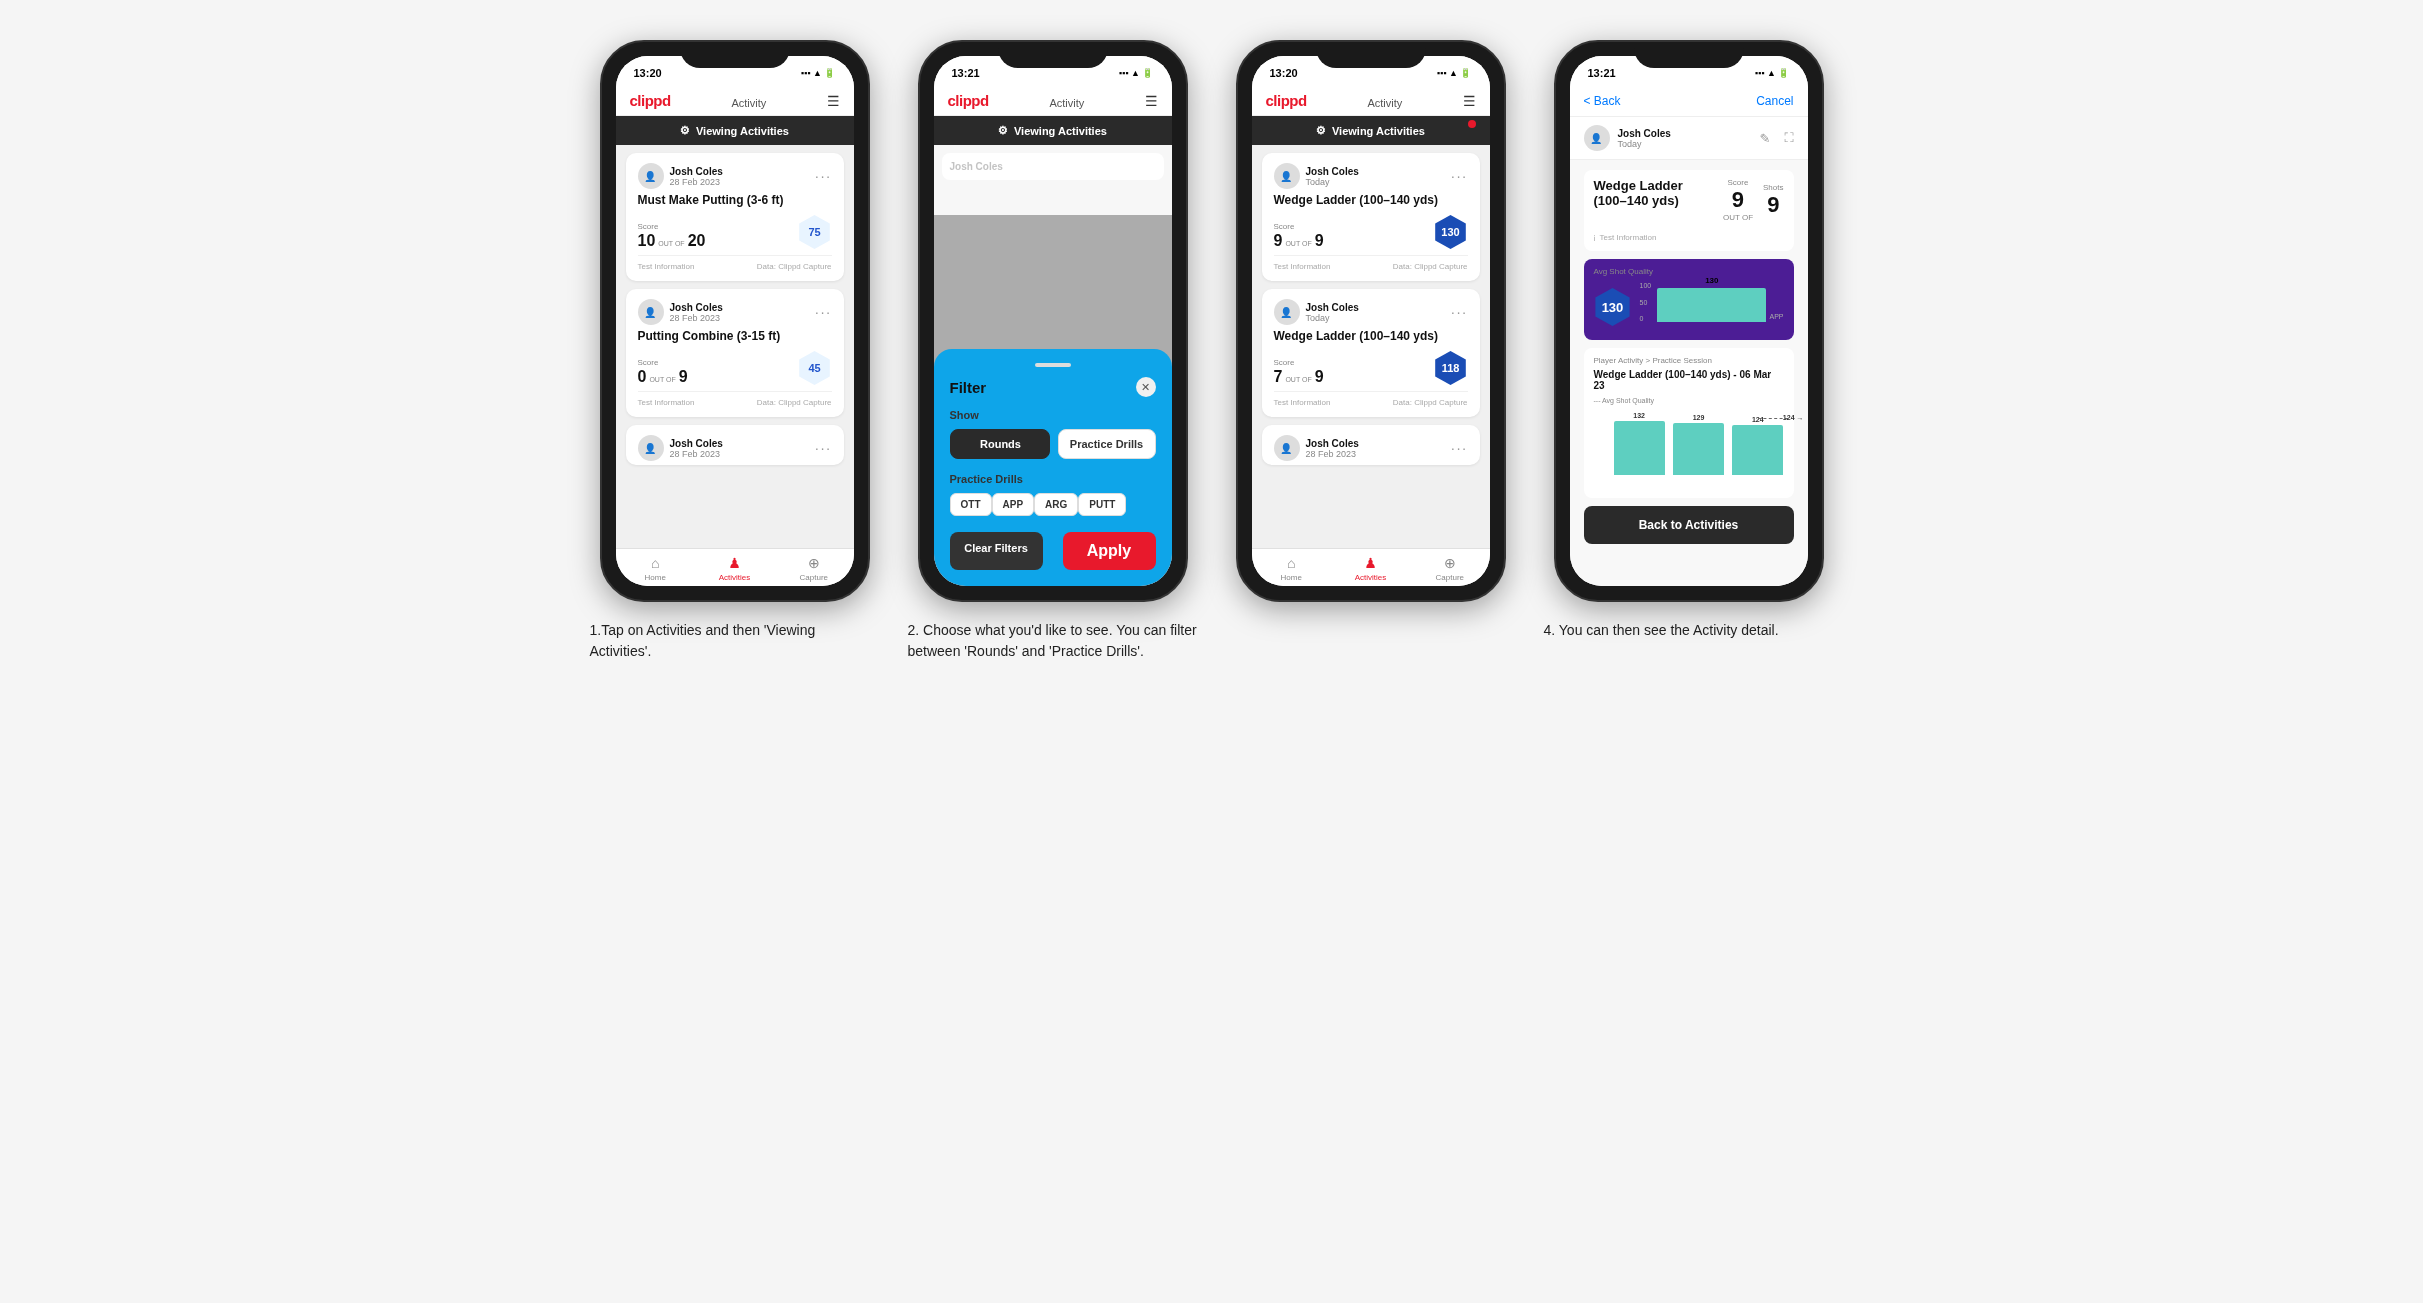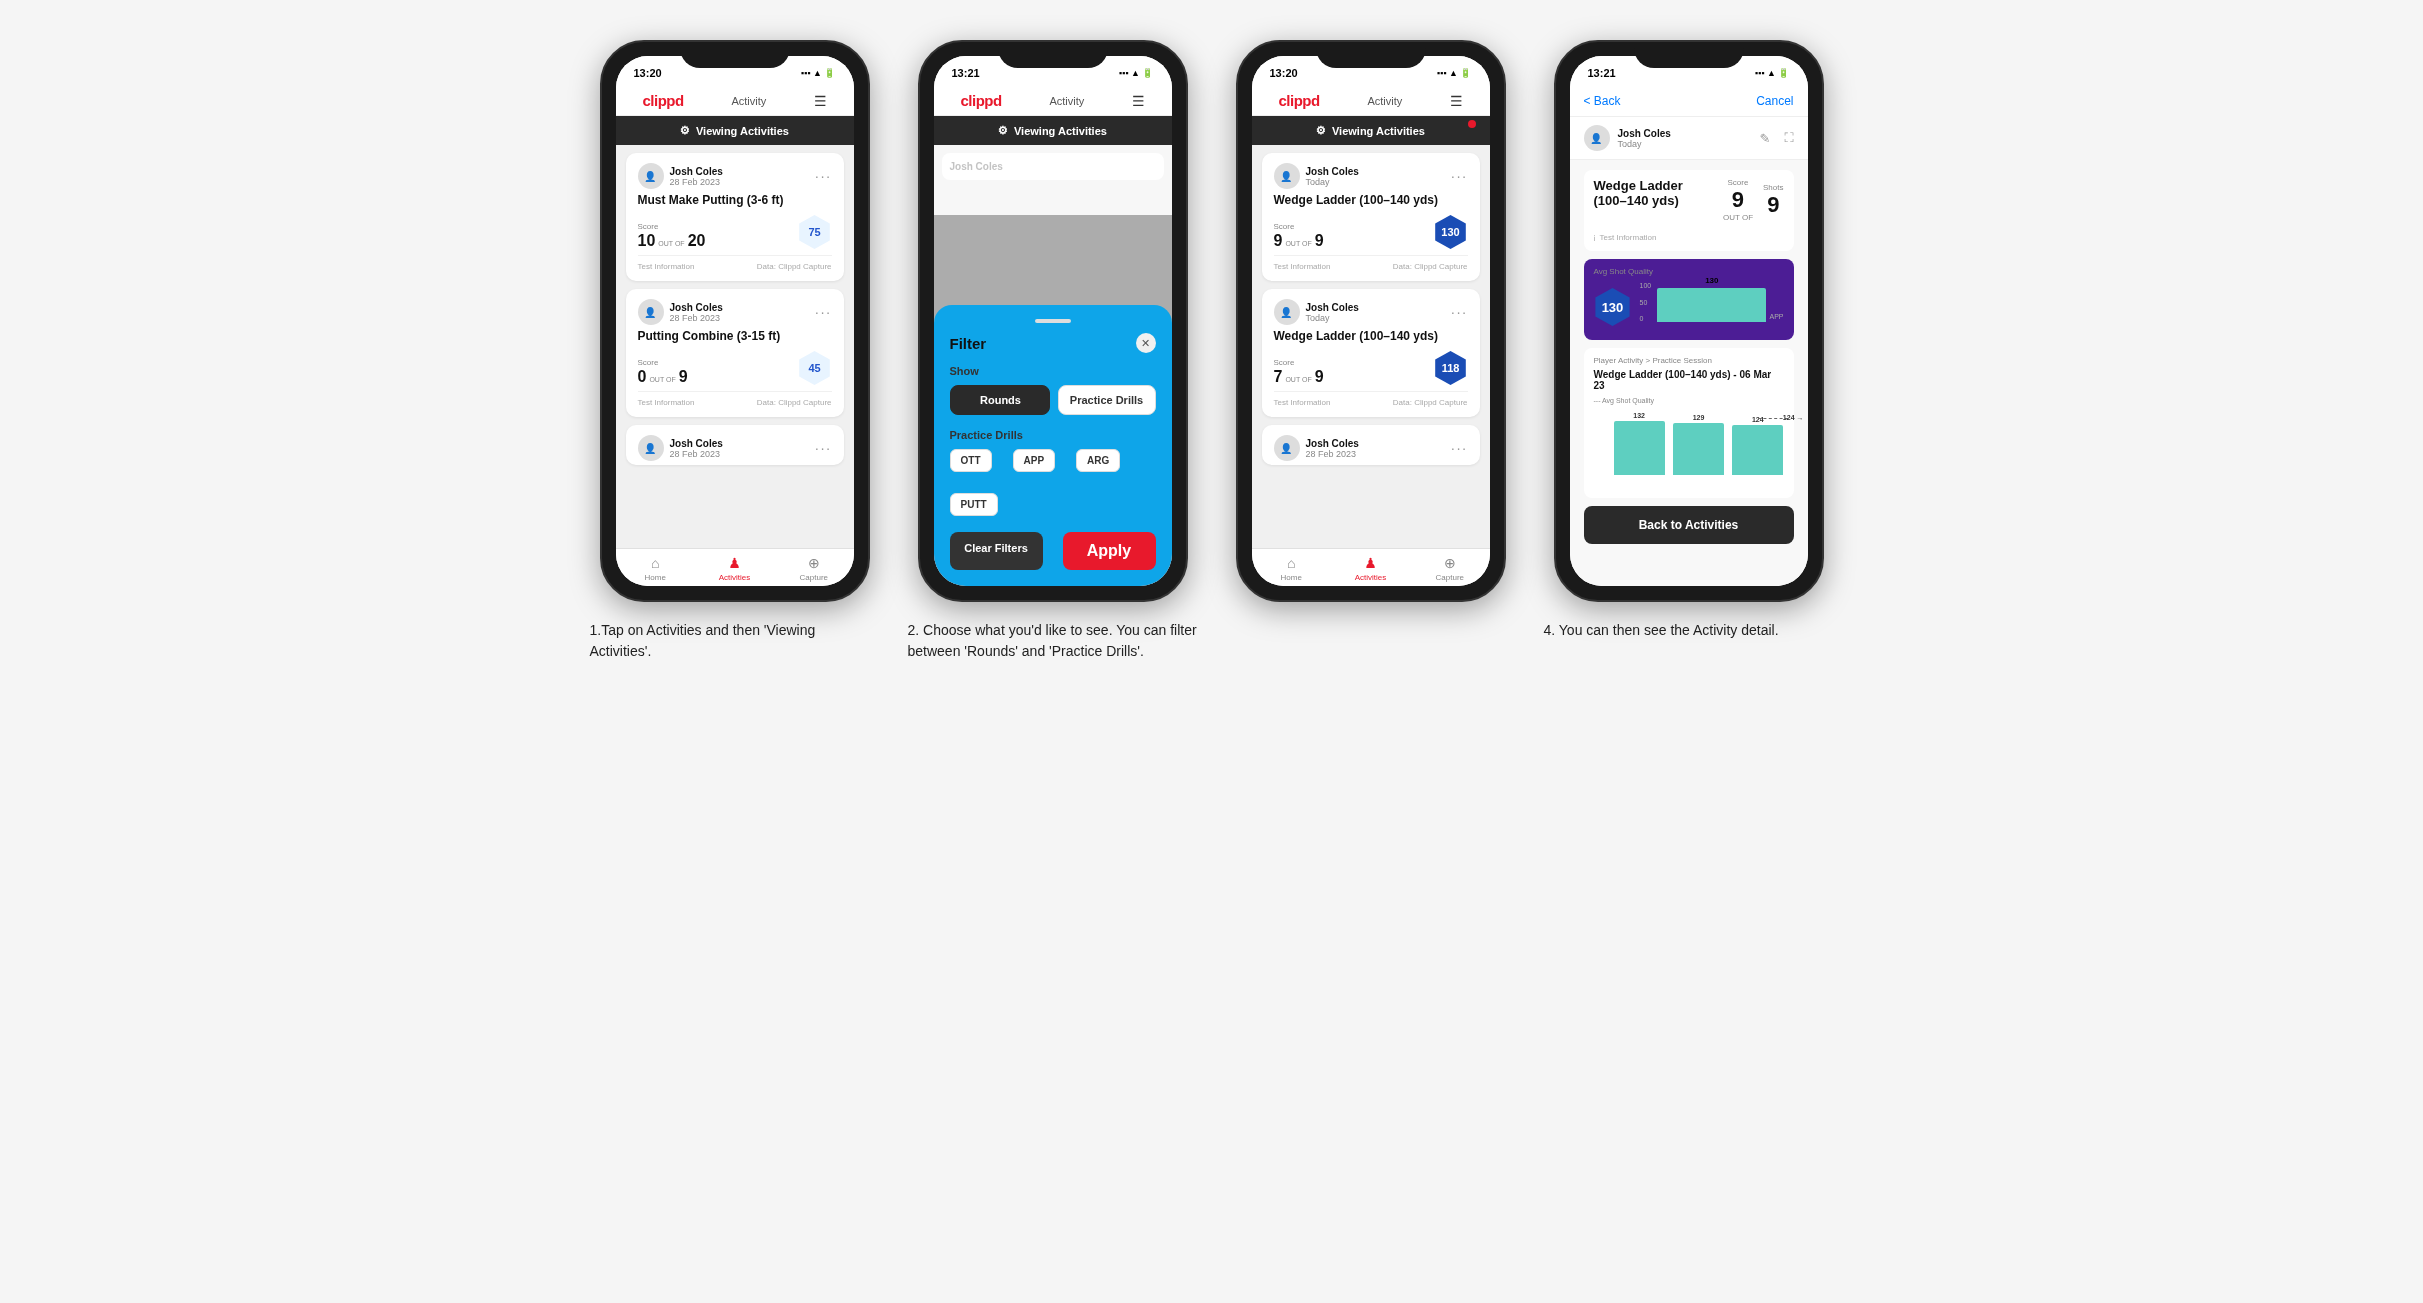--- a/index.html
+++ b/index.html
@@ -66,23 +66,23 @@
       font-size: 10px;
       font-weight: 600;
       color: #000;
       min-height: 30px;
     }
     .status-time { font-size: 11px; font-weight: 700; }
     .status-icons { display: flex; gap: 3px; align-items: center; font-size: 9px; }
     
     .app-header {
       display: flex;
-      align-items: center;
+      align-items: flex-end;
       justify-content: space-between;
-      padding: 6px 27px;
+      padding: 6px 14px;
       background: #fff;
       border-bottom: 1px solid #eee;
     }
     .app-logo {
       font-weight: 800;
       font-size: 15px;
       color: #e8192c;
       letter-spacing: -0.5px;
     }
     .app-center { font-size: 11px; color: #555; font-weight: 500; }
@@ -252,21 +252,21 @@
       text-align: center;
       background: #fff;
       color: #333;
     }
     .filter-btn.active {
       background: #2a2a2a;
       color: #fff;
       border-color: #2a2a2a;
       padding-left: 8px;
     }
-    .filter-tags { display: flex; gap: 21px; flex-wrap: wrap; margin-bottom: 16px; }
+    .filter-tags { display: flex; gap: 0; flex-wrap: wrap; margin-bottom: 16px; }
     .filter-tag {
       padding: 5px 10px;
       border-radius: 6px;
       border: 1.5px solid #ddd;
       font-size: 10px;
       font-weight: 600;
       color: #333;
       background: #fff;
     }
     .modal-actions { display: flex; gap: 20px; }

